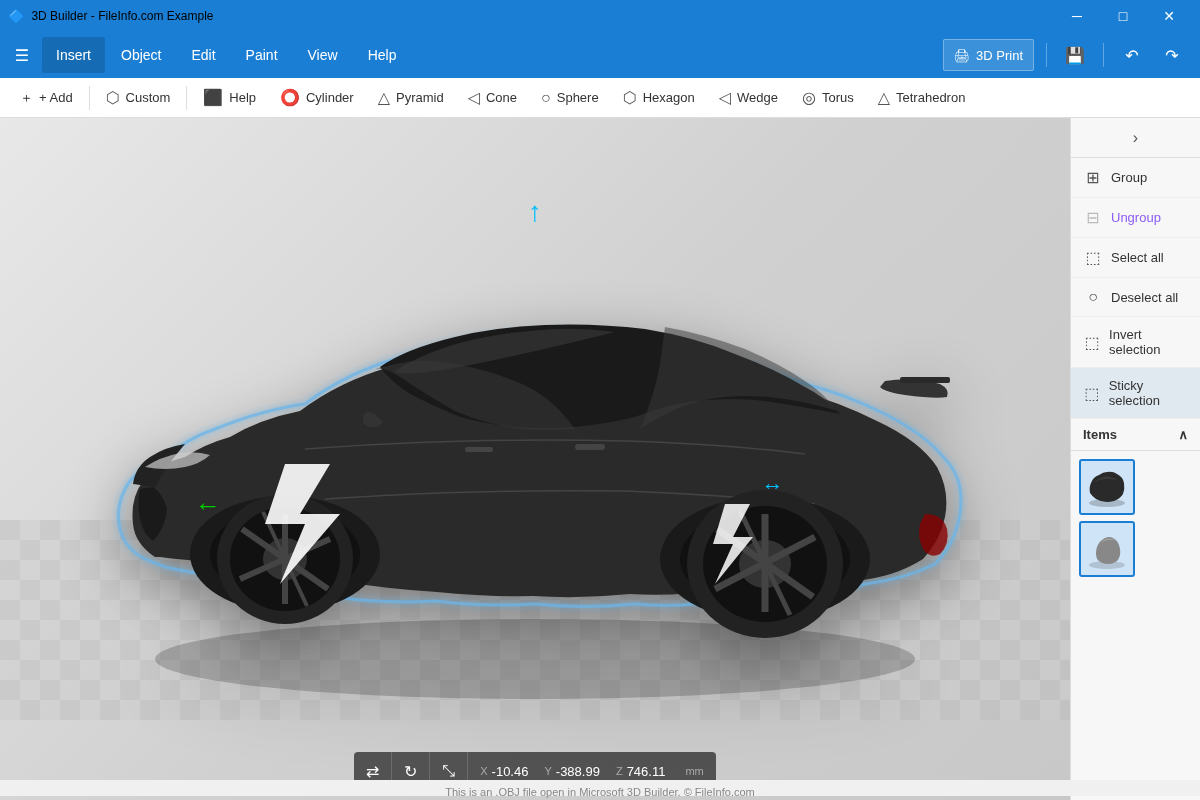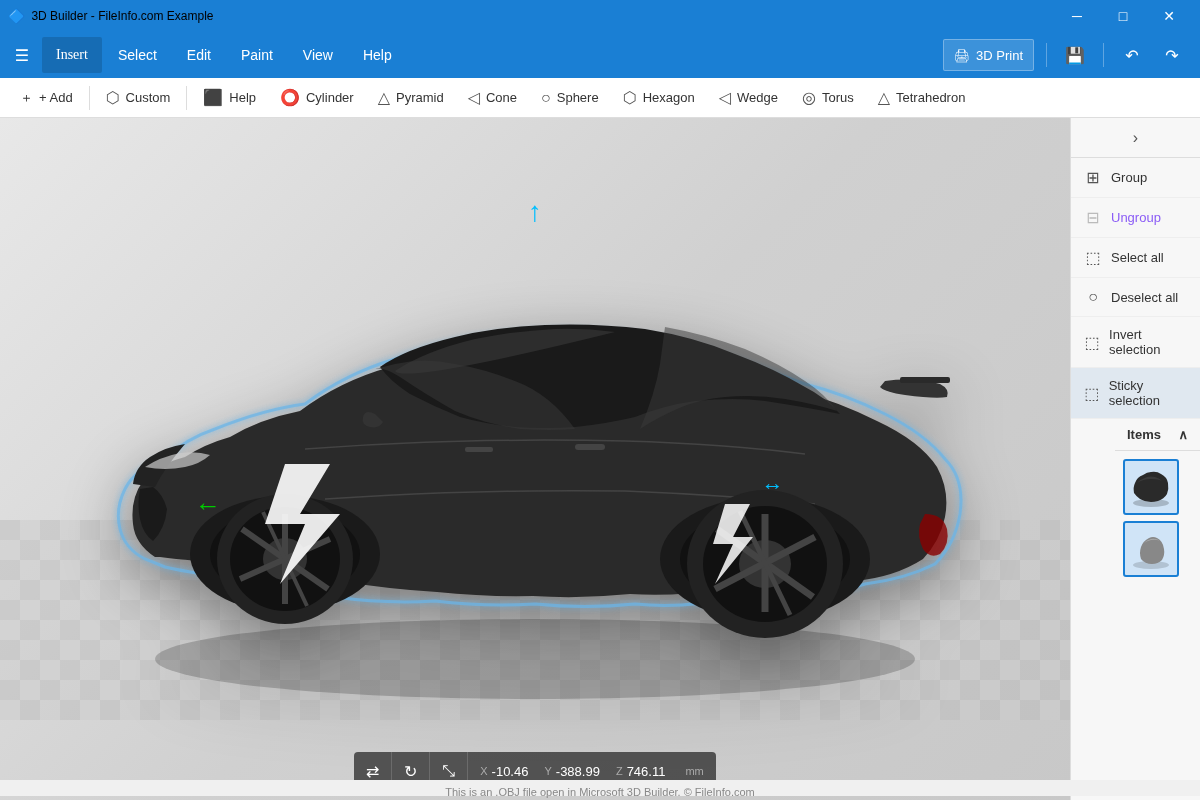--- a/index.html
+++ b/index.html
@@ -34,21 +34,21 @@
       width: 36px; height: 36px;
       display: flex; align-items: center; justify-content: center;
       color: white; cursor: pointer; font-size: 16px;
     }
     .menu-item {
       height: 36px; padding: 0 14px;
       display: flex; align-items: center;
       color: white; font-size: 14px; cursor: pointer;
       border-radius: 2px;
     }
-    .menu-item.active { background: rgba(0,0,0,0.15); font-family: Liberation Serif, serif; }
+    .menu-item.active { background: rgba(0,0,0,0.15); }
     .menu-spacer { flex: 1; }
     .toolbar-right {
       display: flex; align-items: center; gap: 8px; margin-right: 8px;
     }
     .toolbar-btn-3d {
       display: flex; align-items: center; gap: 6px;
       background: rgba(255,255,255,0.15);
       border: 1px solid rgba(255,255,255,0.3);
       color: white; font-size: 13px; padding: 4px 10px;
       border-radius: 2px; cursor: pointer; height: 32px;
@@ -173,21 +173,21 @@
       cursor: pointer; font-size: 13px; color: #333;
       border-bottom: 1px solid #eee;
     }
     .panel-action.disabled { color: #aaa; cursor: default; }
     .panel-action.active { background: #e0e8f0; }
     .panel-icon { font-size: 16px; color: #555; width: 20px; text-align: center; }
     .panel-icon.disabled { color: #bbb; }
 
     
     #items-section {
-      flex: 1; overflow: hidden; margin-left: 44px;
+      flex: 1; overflow: hidden;
     }
     #items-header {
       display: flex; align-items: center; justify-content: space-between;
       padding: 8px 12px;
       font-size: 13px; font-weight: 600; color: #333;
       border-bottom: 1px solid #ddd;
     }
     #items-list {
       display: flex; flex-wrap: wrap;
       padding: 8px; gap: 6px;
@@ -217,21 +217,21 @@
   <div id="titlebar-controls">
     <div class="title-btn">─</div>
     <div class="title-btn">□</div>
     <div class="title-btn close">✕</div>
   </div>
 </div>
 
 <div id="menubar">
   <div class="hamburger-btn">☰</div>
   <div class="menu-item active">Insert</div>
-  <div class="menu-item">Select</div>
+  <div class="menu-item">Object</div>
   <div class="menu-item">Edit</div>
   <div class="menu-item">Paint</div>
   <div class="menu-item">View</div>
   <div class="menu-item">Help</div>
   <div class="menu-spacer"></div>
   <div class="toolbar-right">
     <div class="toolbar-btn-3d">
       <span>🖨</span>
       <span>3D Print</span>
     </div>

